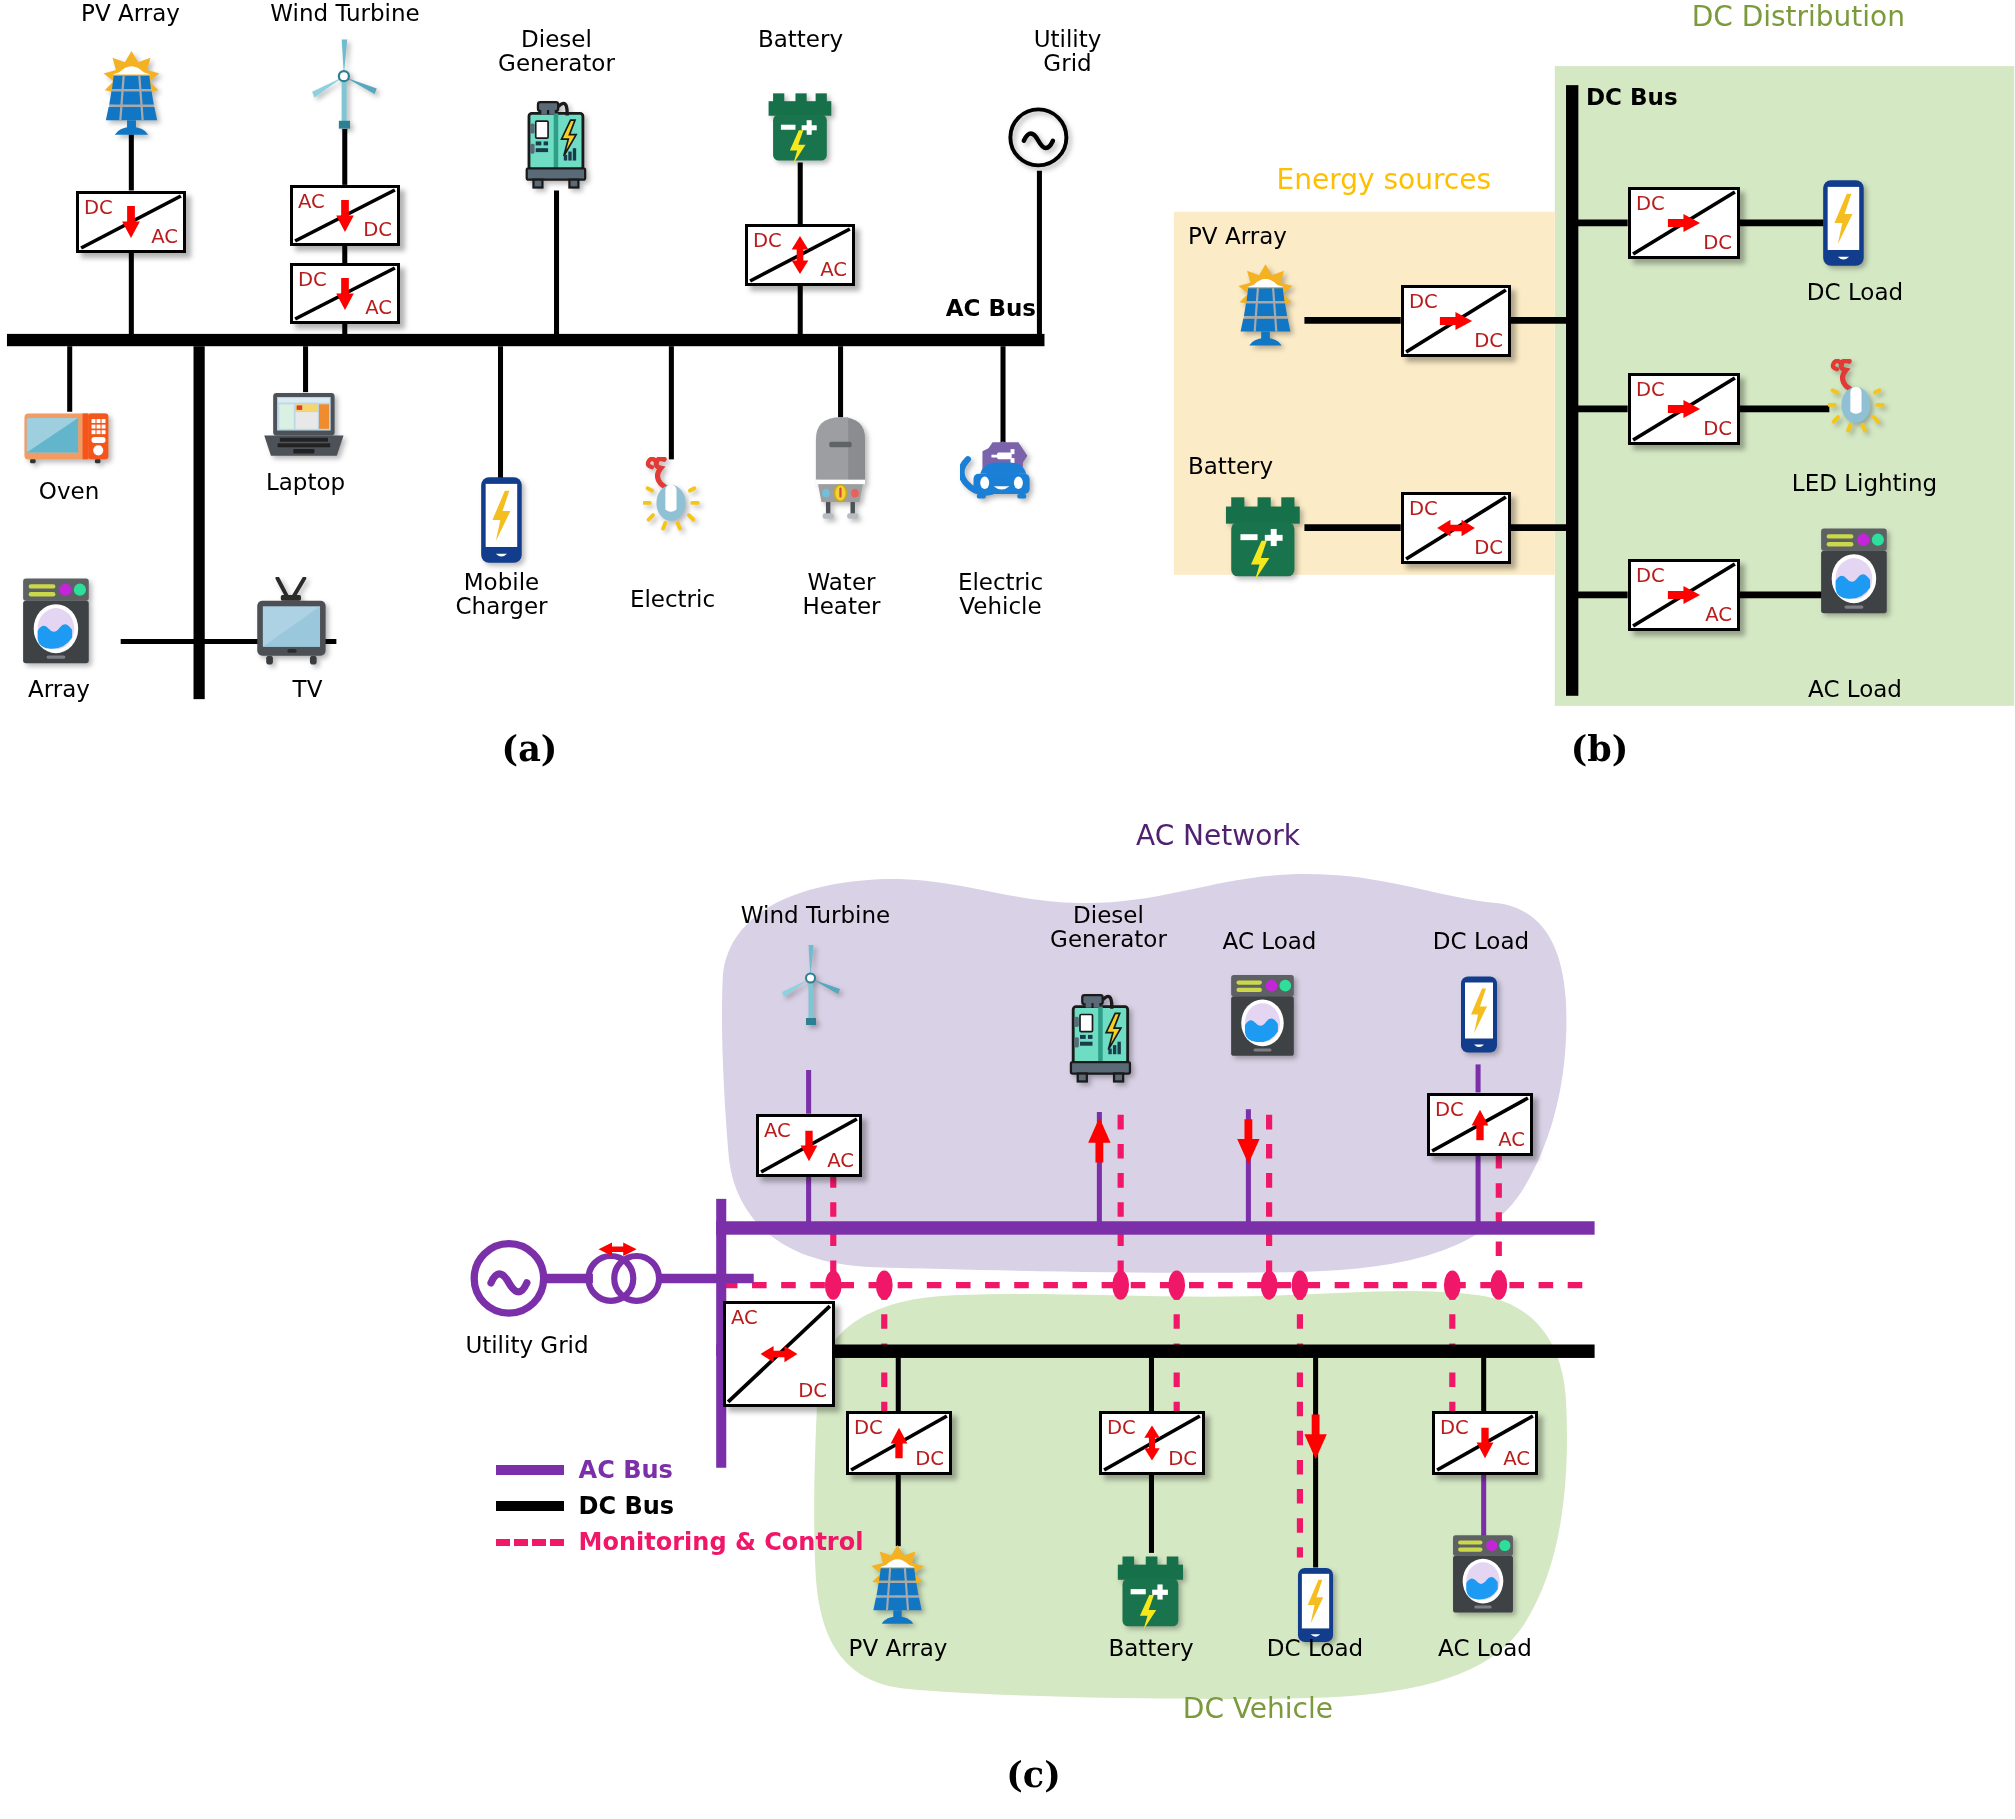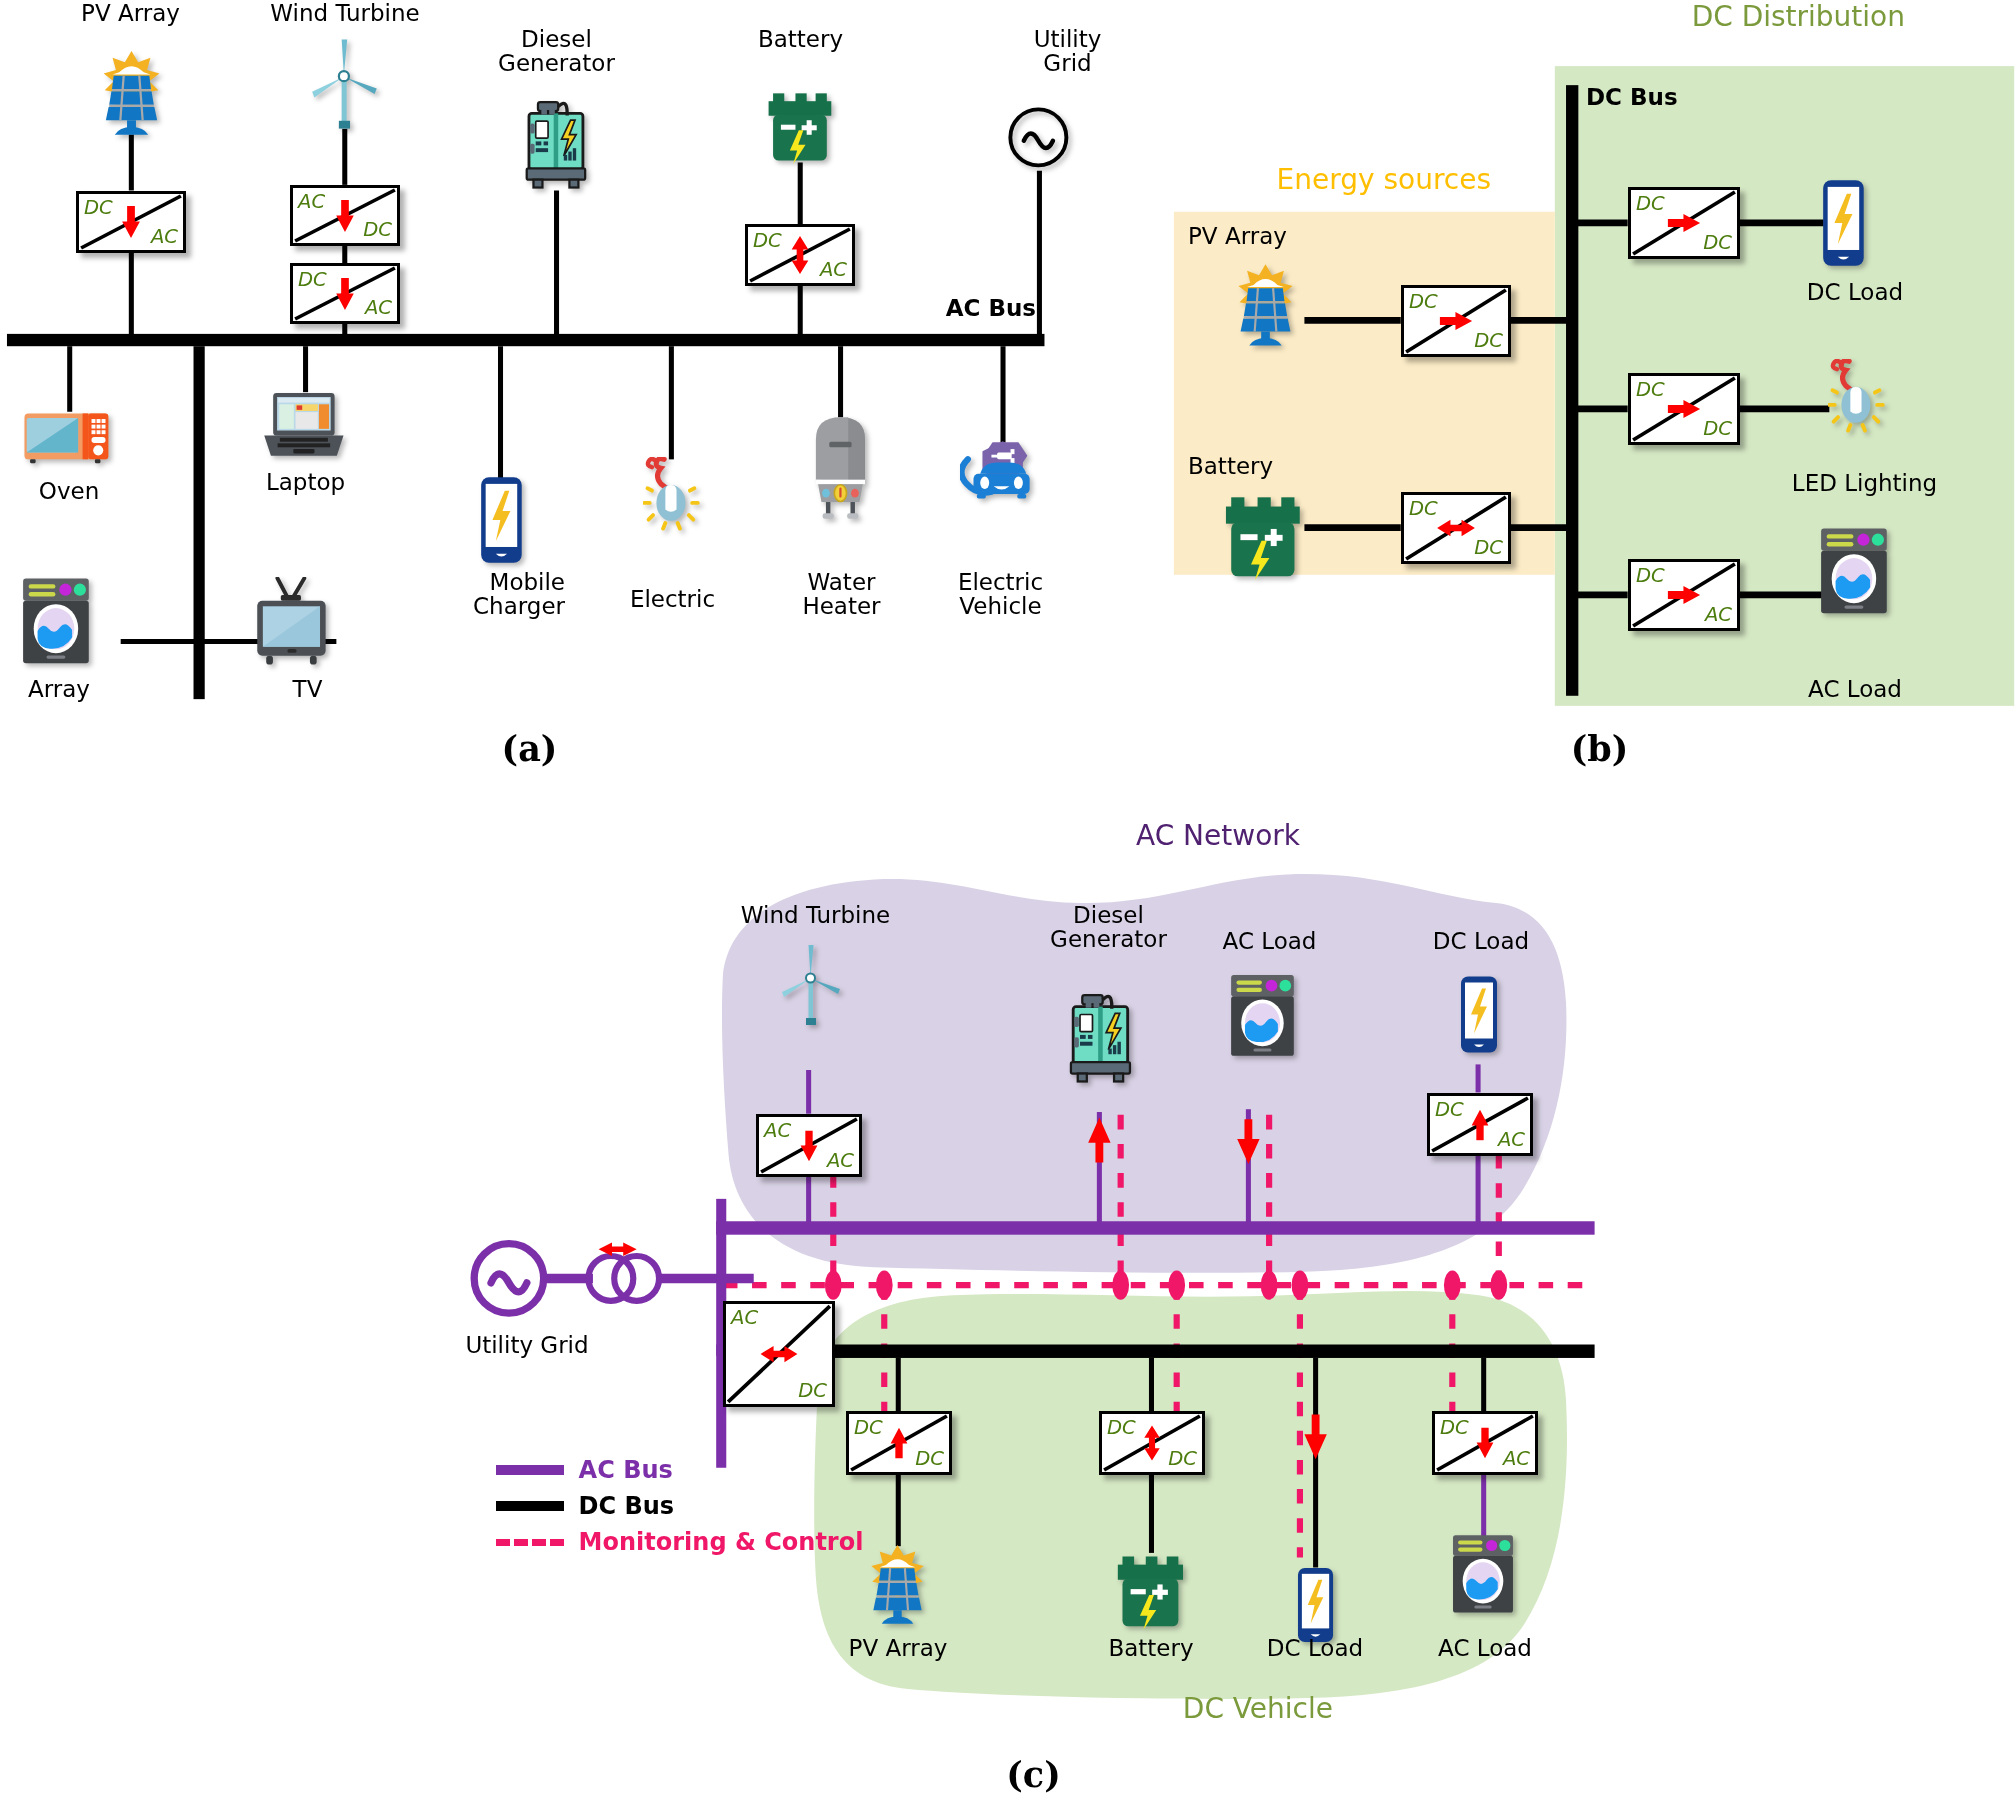--- a/index.html
+++ b/index.html
@@ -6,21 +6,21 @@
   body{width:2015px;height:1819px;position:relative;font-family:"DejaVu Sans",sans-serif;overflow:hidden;}
   .stage{position:absolute;left:0;top:0;width:2015px;height:1819px;}
   svg.layer{position:absolute;left:0;top:0;width:2015px;height:1819px;overflow:visible;}
   .lbl{position:absolute;color:#000;font-family:"DejaVu Sans",sans-serif;text-align:center;line-height:1.06;white-space:pre;}
   .lbl.n{font-size:23px;}
   .lbl.b{font-weight:bold;}
   .panel-letter{position:absolute;font-family:"DejaVu Serif",serif;font-weight:bold;font-size:35px;color:#000;text-align:center;}
   .hdr{position:absolute;font-weight:normal;font-family:"DejaVu Sans",sans-serif;text-align:right;white-space:pre;}
   .conv{position:absolute;background:#fff;border:3.9px solid #000;box-sizing:border-box;box-shadow:5px 5px 5px rgba(0,0,0,.30);}
   .conv .diag{position:absolute;left:0;top:0;width:100%;height:100%;}
-  .conv .t1,.conv .t2{position:absolute;font-size:19.6px;color:#4d7c0f;font-family:"DejaVu Sans",sans-serif;line-height:1;font-style:italic;}
+  .conv .t1,.conv .t2{position:absolute;font-size:19.6px;color:#b91c1c;font-family:"DejaVu Sans",sans-serif;line-height:1;}
   .conv .t1{left:5px;top:3.9px;}
   .conv .t2{right:5px;bottom:3.9px;}
   .conv .ar{position:absolute;left:50%;top:50%;transform:translate(-50%,-50%);}
   .legend{position:absolute;}
   .lgrow{display:flex;align-items:center;height:36px;}
   .lgswatch{width:68px;height:9.5px;margin-right:14.6px;flex:0 0 auto;}
   .lgtext{font-size:24px;font-weight:bold;font-family:"DejaVu Sans",sans-serif;white-space:pre;}
   .ic{position:absolute;}
   .ic svg{display:block;filter:drop-shadow(3.9px 3.9px 2.8px rgba(0,0,0,.28));}
 </style>
@@ -345,21 +345,21 @@
         <use href="#sym-laptop"></use>
       </svg>
     </div>
 <div class="lbl n" style="left:242px;top:470px;width:127px;"><span>Laptop</span></div>
 
 <div class="ic" style="left:480px;top:476px;">
       <svg width="44" height="89" viewBox="0 0 78 158">
         <use href="#sym-mobile"></use>
       </svg>
     </div>
-<div class="lbl n" style="left:438px;top:570px;width:127px;text-align:right;"><span>Mobile
+<div class="lbl n" style="left:438px;top:570px;width:127px;"><span>Mobile
 Charger</span></div>
 
 <div class="ic" style="left:643px;top:457px;">
       <svg width="57" height="75" viewBox="0 0 102 134">
         <use href="#sym-light"></use>
       </svg>
     </div>
 <div class="lbl n" style="left:609px;top:587px;width:127px;"><span>Electric</span></div>
 
 <div class="ic" style="left:810px;top:415px;">

